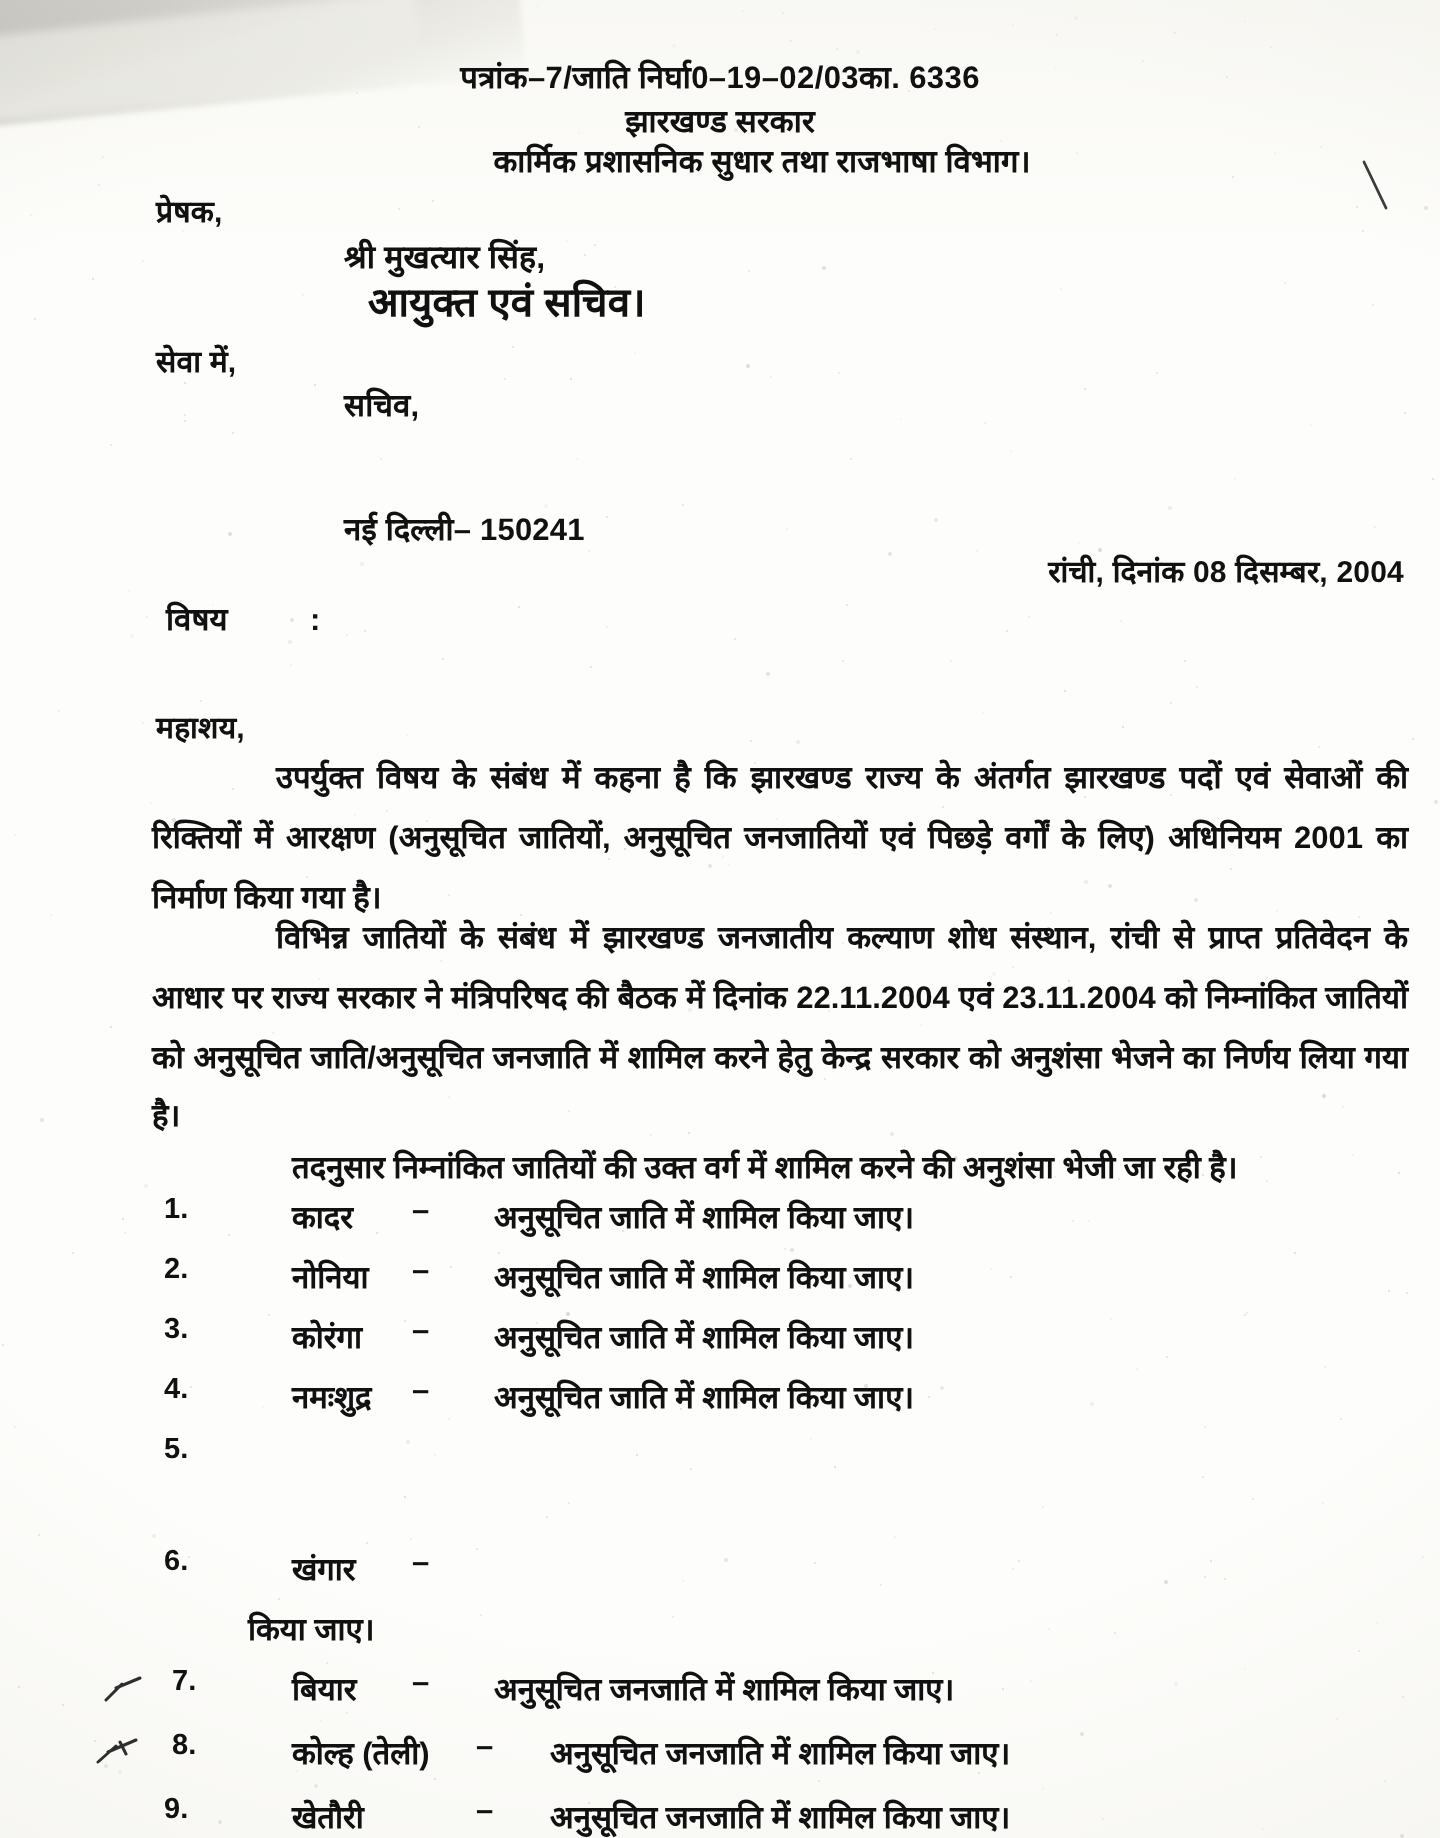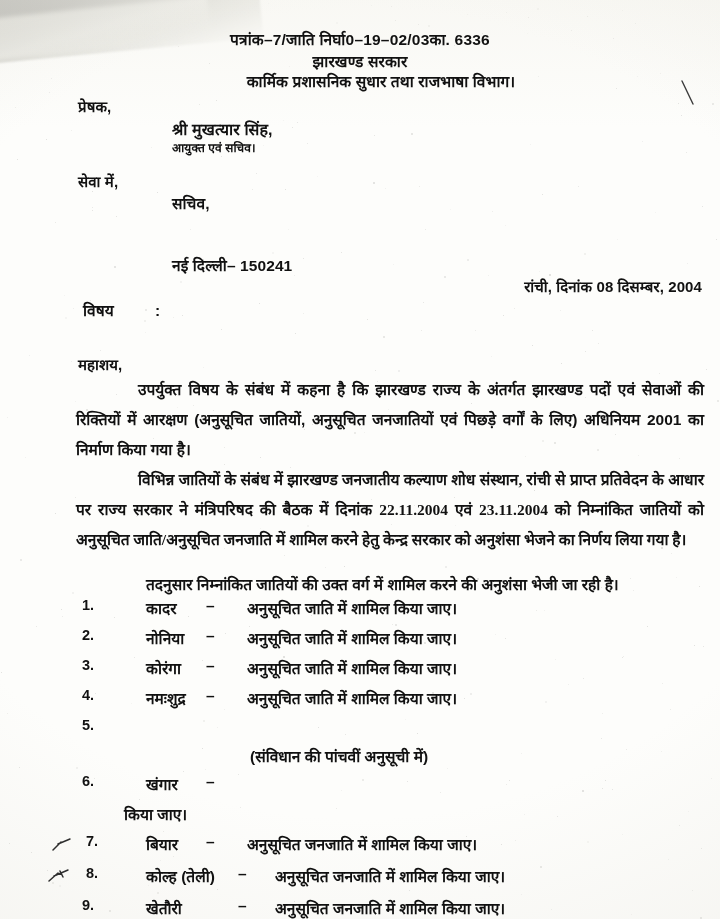--- a/index.html
+++ b/index.html
@@ -64,21 +64,21 @@
   .blk {
     position: absolute;
     line-height: 1.55;
   }
   .ref-no   { left: 0; right: 0; top: 32px; text-align: center; font-size: 15.5px; font-weight: 700; letter-spacing:.2px; }
   .gov      { left: 0; right: 0; top: 54px; text-align: center; font-size: 15.5px; font-weight: 700; }
   .dept     { left: 0; right: 0; top: 74px; text-align: center; font-size: 15.5px; font-weight: 700; padding-left: 42px; }
 
   .lbl-from { left: 78px;  top: 99px;  font-size: 15px; font-weight: 700; }
   .from-1   { left: 172px; top: 122px; font-size: 16px; font-weight: 700; }
-  .from-2   { left: 172px; top: 142px; font-size: 12px; font-weight: 700; }
+  .from-2   { left: 184px; top: 142px; font-size: 20px; font-weight: 700; }
 
   .lbl-to   { left: 78px;  top: 174px; font-size: 15px; font-weight: 700; }
   .to-1     { left: 172px; top: 196px; font-size: 15.5px; font-weight: 700; }
   .to-2     { left: 172px; top: 216px; font-size: 15.5px; font-weight: 700; }
   .to-3     { left: 172px; top: 237px; font-size: 15.5px; font-weight: 700; }
   .to-4     { left: 172px; top: 258px; font-size: 15.5px; font-weight: 700; }
 
   .dateline { right: 18px; top: 279px; font-size: 15px; font-weight: 700; }
 
   .subj-label { left: 83px;  top: 303px; font-size: 15.5px; font-weight: 700; }
@@ -91,21 +91,21 @@
     left: 76px;
     width: 628px;
     font-size: 15.5px;
     font-weight: 700;
     line-height: 1.92;
     text-align: justify;
     text-align-last: left;
     text-indent: 62px;
   }
   .para.p1 { top: 375px; }
-  .para.p2 { top: 465px; font-family: Liberation Serif, serif; }
+  .para.p2 { top: 455px; }
   .para.p3 { top: 570px; text-indent: 70px; }
 
   
   .list { position: absolute; left: 0; top: 597px; width: 720px; }
   .row  { position: relative; height: 30px; }
   .row .num   { position: absolute; left: 82px;  font-size: 14.5px; font-weight: 700; }
   .row .name  { position: absolute; font-size: 15.5px; font-weight: 700; }
   .row .dash  { position: absolute; font-size: 15.5px; font-weight: 700; }
   .row .desc  { position: absolute; font-size: 15.5px; font-weight: 700; }
 
@@ -540,21 +540,20 @@
 
       <div class="row r4">
         <span class="num">4.</span>
         <span class="name">नमःशुद्र</span>
         <span class="dash">–</span>
         <span class="desc">अनुसूचित जाति में शामिल किया जाए।</span>
       </div>
 
       <div class="row r5" style="height:56px">
         <span class="num">5.</span>
-        <span class="sub-note" style="top:28px">(संविधान की पांचवीं अनुसूची में)</span>
       </div>
 
       <div class="row r6" style="height:60px">
         <span class="num">6.</span>
         <span class="name">खंगार</span>
         <span class="dash">–</span>
         <span class="cont" style="top:30px">किया जाए।</span>
       </div>
 
       <div class="row r7" style="height:32px">

